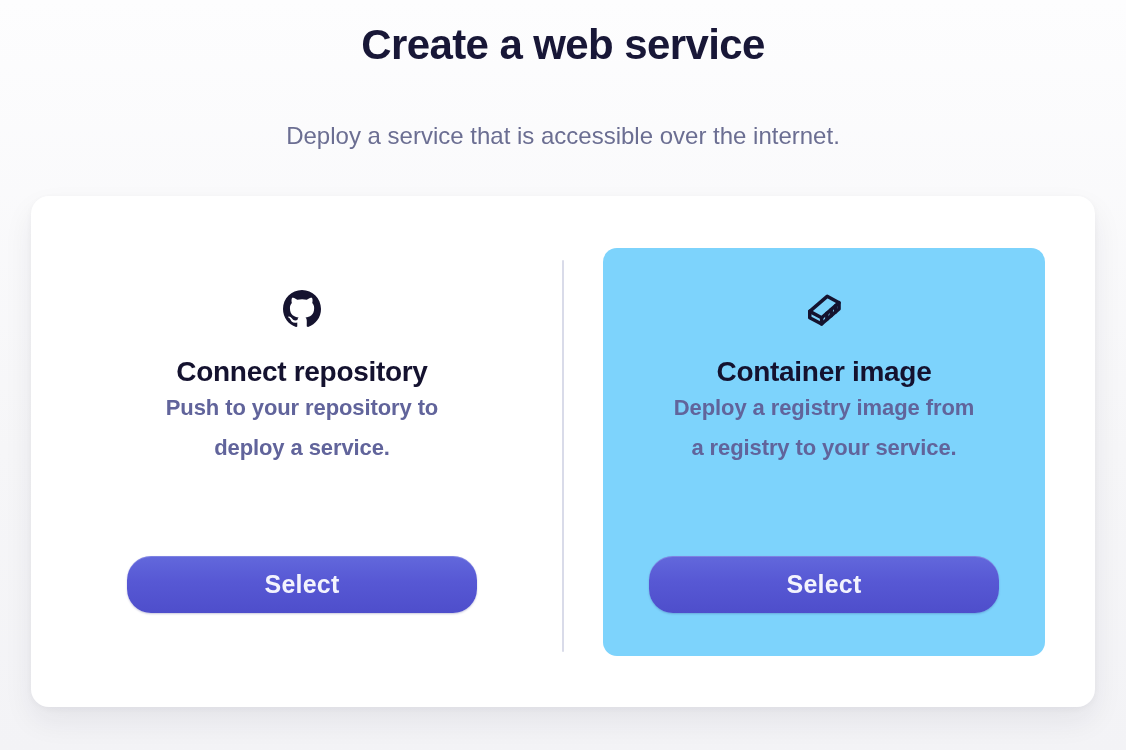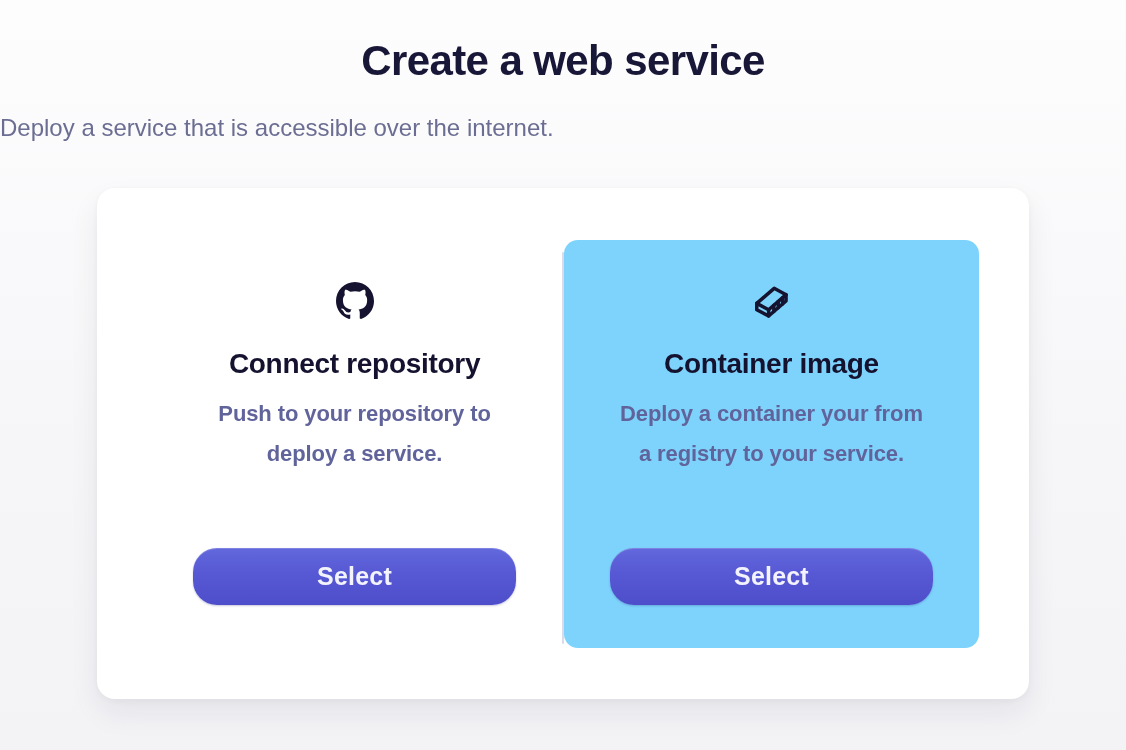--- a/index.html
+++ b/index.html
@@ -4,41 +4,41 @@
 <style>
   * { box-sizing: border-box; margin: 0; padding: 0; }
   html, body {
     width: 1126px; height: 750px;
     font-family: "Liberation Sans", sans-serif;
     overflow: hidden;
   }
   body {
     background: linear-gradient(180deg, #fdfdfe 0%, #f6f6f8 60%, #f3f3f6 100%);
   }
-  .page { width: 1126px; height: 750px; padding-top: 40px; }
+  .page { width: 1126px; height: 750px; padding-top: 24px; }
 
   .page-title {
     text-align: center;
     font-size: 42px;
     font-weight: 700;
     color: #181737;
     letter-spacing: -0.6px;
     line-height: 1.0;
   }
   .page-subtitle {
-    text-align: left;
+    text-align: center;
     font-size: 24px;
     font-weight: 400;
     color: #6b6e92;
-    margin-top: 32px;
+    margin-top: 56px;
     line-height: 1.2;
   }
 
   .panel {
-    width: 932px;
+    width: 1064px;
     height: 511px;
     margin: 45px auto 0 auto;
     background: #ffffff;
     border-radius: 18px;
     box-shadow: 0 14px 30px rgba(23, 23, 60, 0.07), 0 2px 6px rgba(23, 23, 60, 0.04);
     padding: 52px 50px 43px 50px;
   }
   .options-row {
     display: flex;
     justify-content: space-between;
@@ -70,21 +70,20 @@
   .option-title {
     margin-top: 29px;
     font-size: 28px;
     font-weight: 700;
     color: #14122f;
     letter-spacing: -0.3px;
     text-align: center;
     line-height: 1.1;
   }
   .option-desc {
-    margin-top: 14px;
     max-width: 310px;
     font-size: 22px;
     font-weight: 700;
     color: #61649b;
     text-align: center;
     line-height: 40px;
     letter-spacing: -0.1px;
   }
   .select-button {
     margin-top: auto;
@@ -133,19 +132,19 @@
               <path d="M6 27 L28 8 L43 16 L43 24 L21 43 L6 35 Z"></path>
               <path d="M6 27 L21 35 L43 16"></path>
               <path d="M21 35 L21 43"></path>
               <path d="M27.6 29.3 L27.6 37.3"></path>
               <path d="M33.1 24.6 L33.1 32.6"></path>
               <path d="M38.6 19.8 L38.6 27.8"></path>
             </g>
           </svg>
         </span>
         <div class="option-title">Container image</div>
-        <div class="option-desc">Deploy a container your from a registry to your service.</div>
+        <div class="option-desc">Deploy a registry image from a registry to your service.</div>
         <button class="select-button">Select</button>
       </div>
 
     </div>
   </div>
 </div>
 
 </body></html>

